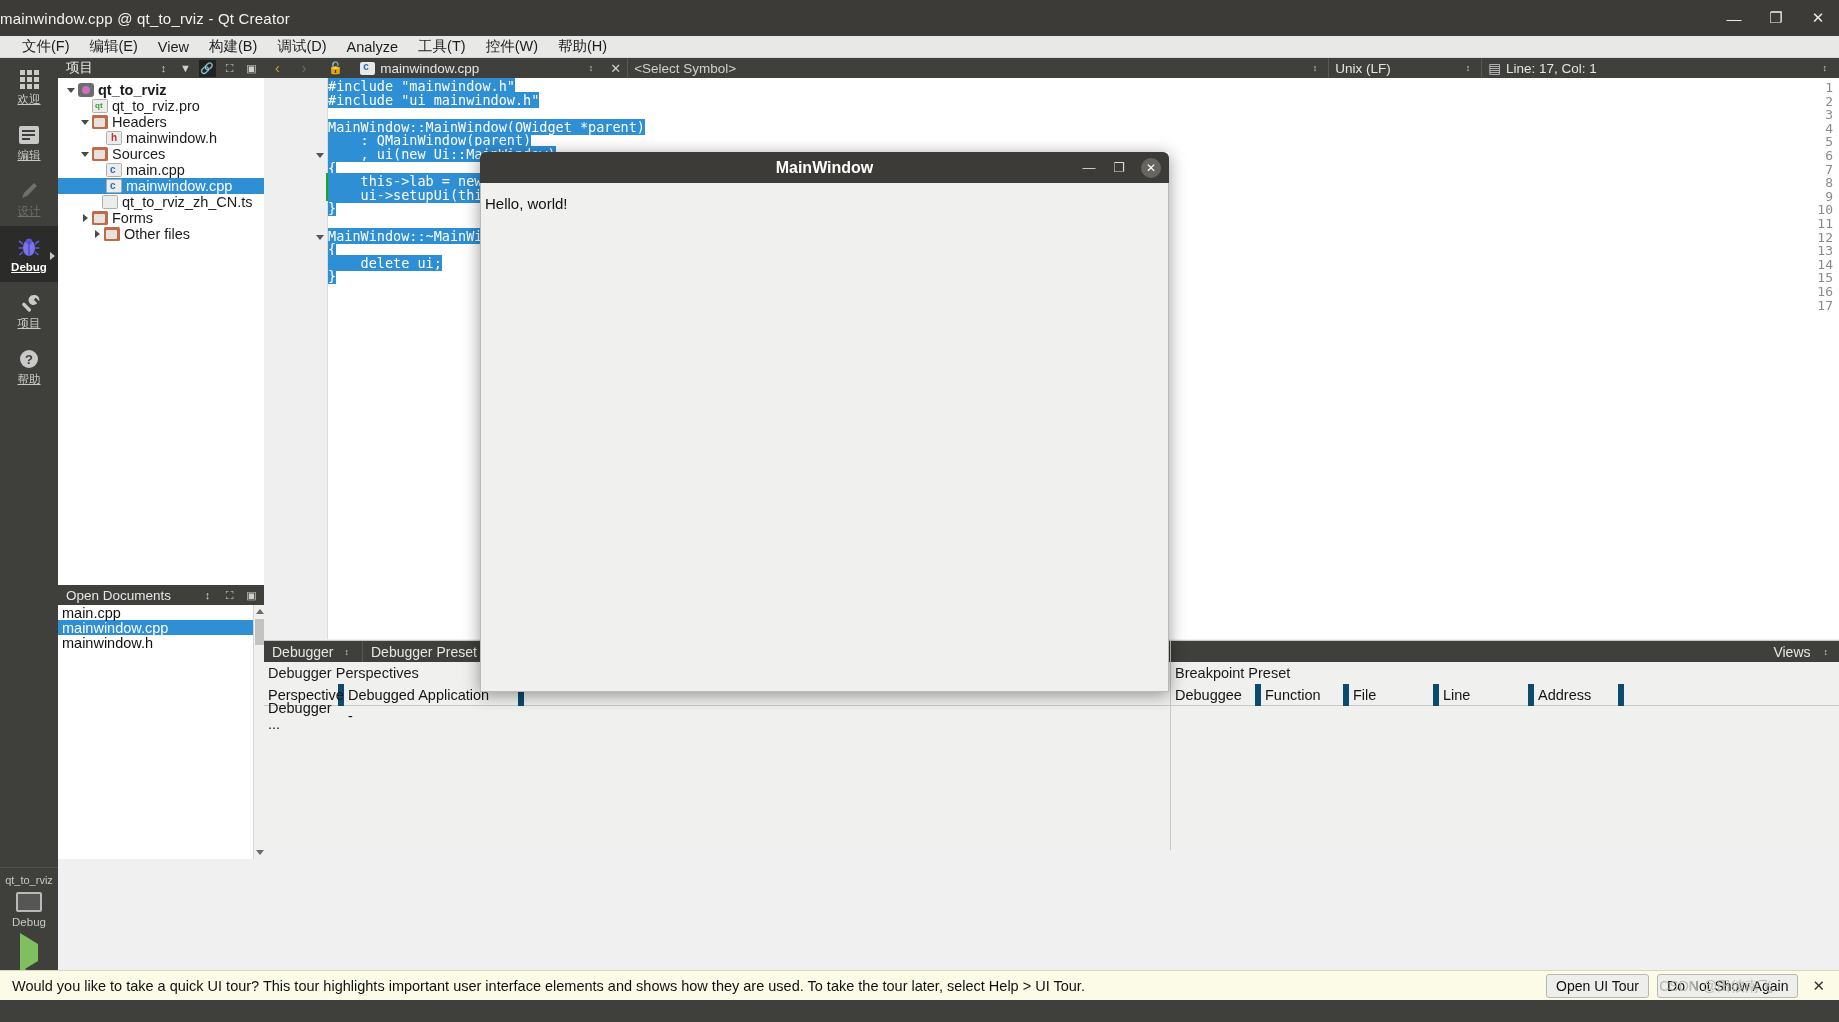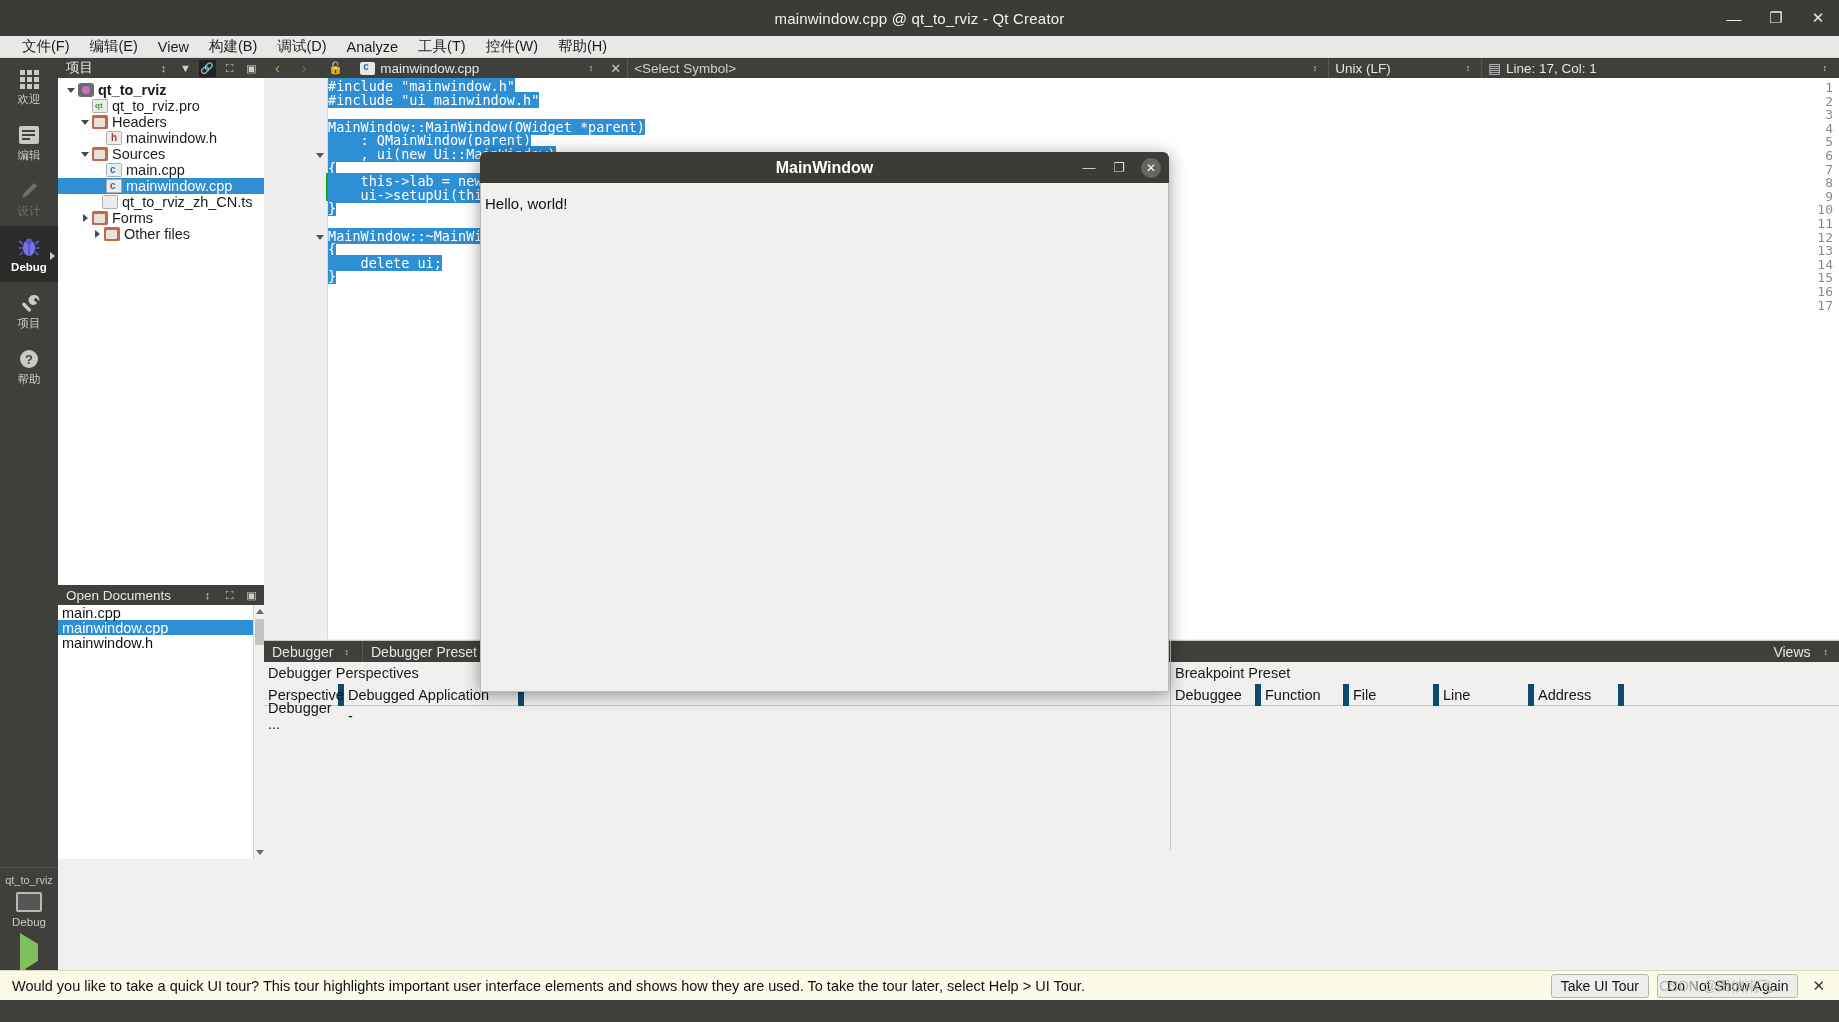--- a/index.html
+++ b/index.html
@@ -10,21 +10,21 @@
     font-family: "Liberation Sans", sans-serif;
     font-size: 15px;
     background: #f0f0f0;
   }
   #app { position: relative; width: 1839px; height: 1022px; }
 
   
   .titlebar {
     position: absolute; left:0; top:0; width:1839px; height:36px;
     background:#3c3b37; color:#ffffff;
-    display:flex; align-items:center; justify-content:center;
+    display:flex; align-items:center; justify-content:flex-start;
   }
   .titlebar .tb-title { font-size:15px; font-weight:normal; color:#f2f2f2; letter-spacing:.2px;}
   .tb-controls { position:absolute; right:0; top:0; height:36px; display:flex; align-items:center;}
   .tb-btn { width:42px; height:36px; display:flex; align-items:center; justify-content:center;
             color:#e8e8e8; font-size:15px; }
   .tb-btn.close { background:#3c3b37; }
 
   
   .menubar {
     position:absolute; left:0; top:36px; width:1839px; height:22px;
@@ -35,21 +35,21 @@
 
   
   .modebar {
     position:absolute; left:0; top:58px; width:58px; height:942px;
     background:#3f3f3c; display:flex; flex-direction:column; align-items:center;
   }
   .mode { width:58px; height:56px; display:flex; flex-direction:column;
           align-items:center; justify-content:center; position:relative; }
   .mode.active { background:#2b2b29; }
   .mode .m-ico { height:24px; display:flex; align-items:center; justify-content:center; margin-bottom:2px;}
-  .mode .m-lbl { font-size:11.5px; color:#c8c8c6; line-height:12px; }
+  .mode .m-lbl { font-size:11.5px; color:#c8c8c6; line-height:12px;text-decoration:underline; }
   .mode.dim .m-lbl { color:#6f6f6c; }
   .mode.active .m-lbl { color:#ffffff; font-weight:bold; }
   .mode .arrow { position:absolute; right:3px; top:26px; width:0;height:0;
                  border-left:5px solid #c8c8c6; border-top:4px solid transparent; border-bottom:4px solid transparent;}
   .grid9 { display:grid; grid-template-columns:repeat(3,5px); grid-template-rows:repeat(3,5px); gap:2px;}
   .grid9 i { background:#c9c9c7; display:block; }
   .kit-area { margin-top:auto; width:58px; display:flex; flex-direction:column; align-items:center;
               border-top:1px solid #525250; padding-top:6px; padding-bottom:6px;}
   .kit-name { font-size:11px; color:#c6c6c4; margin-bottom:6px;}
   .kit-ico { width:26px; height:20px; border:2px solid #b9b9b7; border-radius:2px; background:#565654;}
@@ -541,21 +541,21 @@
       </span>
     </div>
     <div class="dlg-body">
       <div class="dlg-label">Hello, world!</div>
     </div>
   </div>
 
   <div class="tourbar">
     <span class="tourtext">Would you like to take a quick UI tour? This tour highlights important user interface elements and shows how they are used. To take the tour later, select Help &gt; UI Tour.</span>
     <span class="tourbtns">
-      <span class="tbtn">Take UI Tour</span>
+      <span class="tbtn">Open UI Tour</span>
       <span class="tbtn">Do Not Show Again</span>
       <span class="tclose">✕</span>
     </span>
   </div>
 
   <span class="watermark">CSDN @田彼南飞</span>
 
   <div class="statusbar"></div>
 </div>
 

